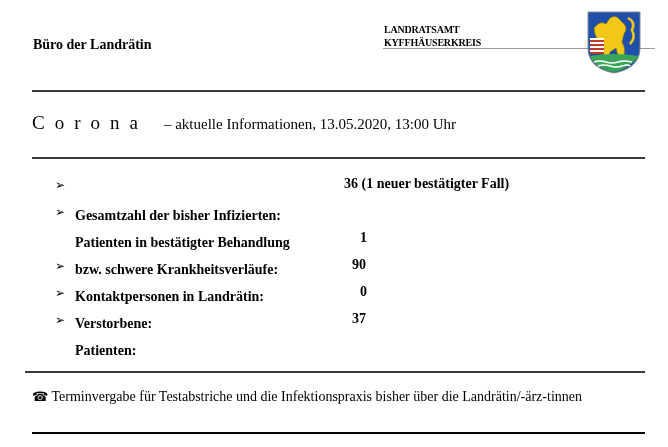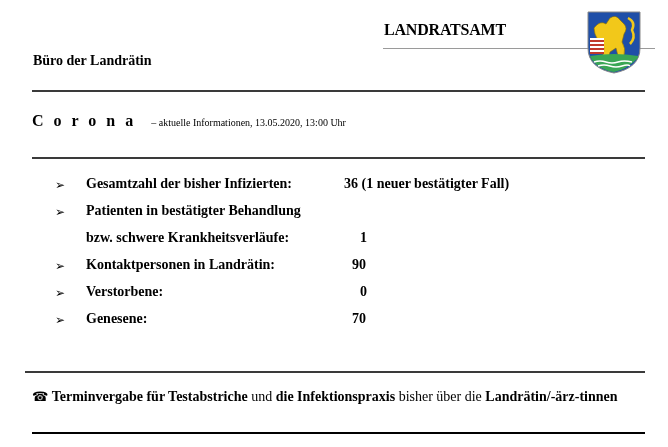--- a/index.html
+++ b/index.html
@@ -1,48 +1,49 @@
 <!DOCTYPE html>
 <html><head>
   <meta charset="utf-8">
   <style>
     html, body { margin: 0; padding: 0; background: #ffffff; }
     body {
       width: 668px; height: 447px; position: relative; overflow: hidden;
       font-family: "Liberation Serif", "DejaVu Serif", serif; color: #000;
     }
     .abs { position: absolute; }
-    .office-name { left: 33px; top: 37px; font-size: 14px; font-weight: bold; margin-top: 16px; }
-    .authority { left: 384px; top: 23px; font-size: 16px; font-weight: bold; line-height: 13px; letter-spacing: -0.2px; }
+    .office-name { left: 33px; top: 37px; font-size: 14px; font-weight: bold; }
+    .authority { left: 384px; top: 23px; font-size: 10px; font-weight: bold; line-height: 13px; letter-spacing: -0.2px; }
     .header-thin-line { left: 383px; top: 48px; width: 272px; height: 1px; background: #9a9a9a; }
     .coat { left: 586px; top: 10px; width: 56px; height: 64px; }
     .hline { height: 2px; background: #3a3a3a; }
     .line1 { left: 32px; top: 90px; width: 613px; }
     .line2 { left: 32px; top: 157px; width: 613px; }
     .line3 { left: 25px; top: 371px; width: 620px; }
     .line4 { left: 32px; top: 432px; width: 613px; height: 2px; background: #000; }
     .title-row { left: 32px; top: 112px; white-space: nowrap; }
-    .title-word { font-size: 16px; font-weight: bold; letter-spacing: 10px; }
-    .title-sub { font-size: 10px; margin-left: 4px; }
+    .title-word { font-size: 19px; font-weight: normal; letter-spacing: 10px; }
+    .title-sub { font-size: 15px; margin-left: 12px; }
     .facts { left: 50px; top: 176px; width: 560px; font-size: 14px; font-weight: bold; }
     .fact { position: absolute; left: 0; height: 20px; white-space: nowrap; }
     .bullet { position: absolute; left: 5px; font-size: 12px; font-family: "DejaVu Sans", sans-serif; top: 2px; }
-    .fact-label { position: absolute; left: 36px; }
+    .fact-label { position: absolute; left: 25px; margin-top: 32px; }
     .fact-value { position: absolute; left: 294px; }
     .notice { left: 32px; top: 384px; width: 620px; font-size: 14px; line-height: 26px; }
-    .notice b { font-weight: bold; }
+    .notice b { font-weight: normal; }
     .phone-icon { font-family: "DejaVu Sans", sans-serif; font-size: 13px; }
   </style>
 </head>
 <body>
 
 <div class="abs office-name">Büro der Landrätin</div>
 
 <div class="abs authority">
   <div>LANDRATSAMT</div>
+  <div>KYFFHÄUSERKREIS</div>
 </div>
 <div class="abs header-thin-line"></div>
 
 <div class="abs coat">
   <svg width="56" height="64" viewBox="0 0 56 64">
     <path d="M2 2 H54 V38 Q54 58 28 63 Q2 58 2 38 Z" fill="#1f4fa8" stroke="#888" stroke-width="1"></path>
     <path d="M8 18 Q14 10 20 14 L24 8 Q30 4 34 10 L38 14 Q42 18 38 24 L36 32 Q40 38 38 46 L32 46 L30 38 L24 42 L22 50 L16 50 L18 38 L12 30 Q8 24 8 18 Z" fill="#f2c81a" stroke="#8a6d00" stroke-width="0.6"></path>
     <path d="M42 8 Q50 12 46 20 Q50 28 44 34" fill="none" stroke="#f2c81a" stroke-width="2.5"></path>
     <rect x="4" y="28" width="14" height="16" fill="#ffffff"></rect>
     <rect x="4" y="30" width="14" height="2" fill="#c0392b"></rect>
@@ -85,22 +86,22 @@
     <span class="fact-label">Kontaktpersonen in Landrätin:</span>
     <span class="fact-value" style="left:302px">90</span>
   </div>
   <div class="fact" style="top:108px">
     <span class="bullet">➢</span>
     <span class="fact-label">Verstorbene:</span>
     <span class="fact-value" style="left:310px">0</span>
   </div>
   <div class="fact" style="top:135px">
     <span class="bullet">➢</span>
-    <span class="fact-label">Genesene:</span>
-    <span class="fact-value" style="left:302px">70</span>
+    <span class="fact-label">Patienten:</span>
+    <span class="fact-value" style="left:302px">37</span>
   </div>
 </div>
 
 <div class="abs hline line3"></div>
 
 <div class="abs notice">
   <span class="phone-icon">☎</span>
   <b>Terminvergabe für Testabstriche</b><span> und </span><b>die Infektionspraxis</b><span> bisher über die </span><b>Landrätin/-ärz-tinnen</b>
 </div>
 

